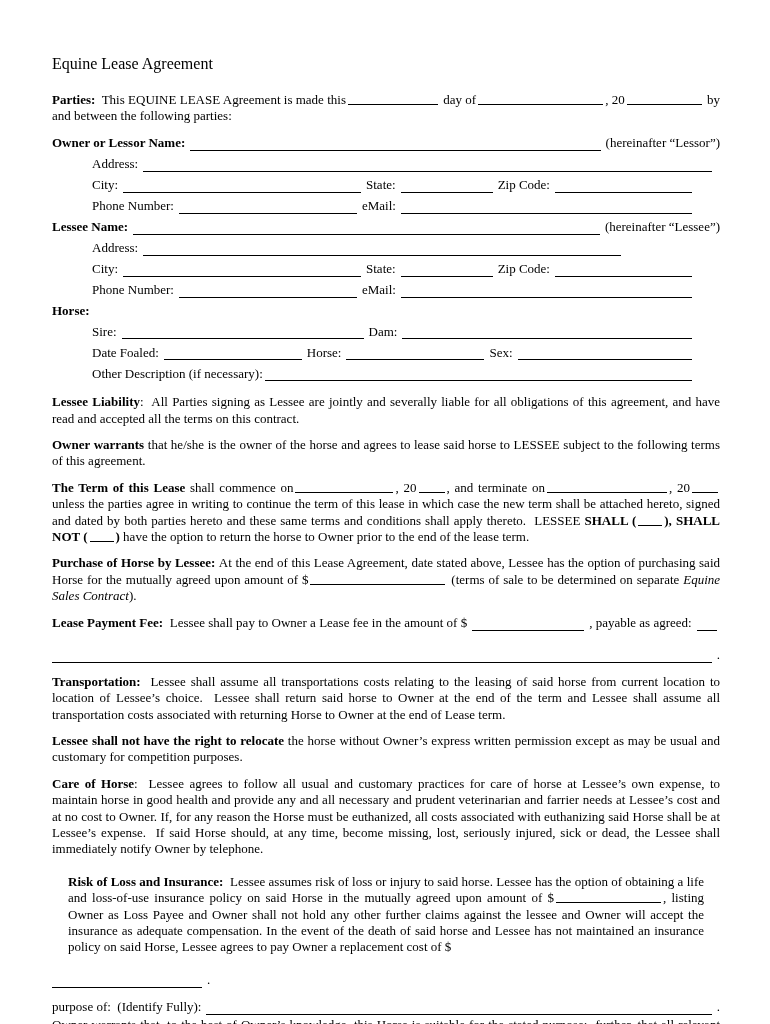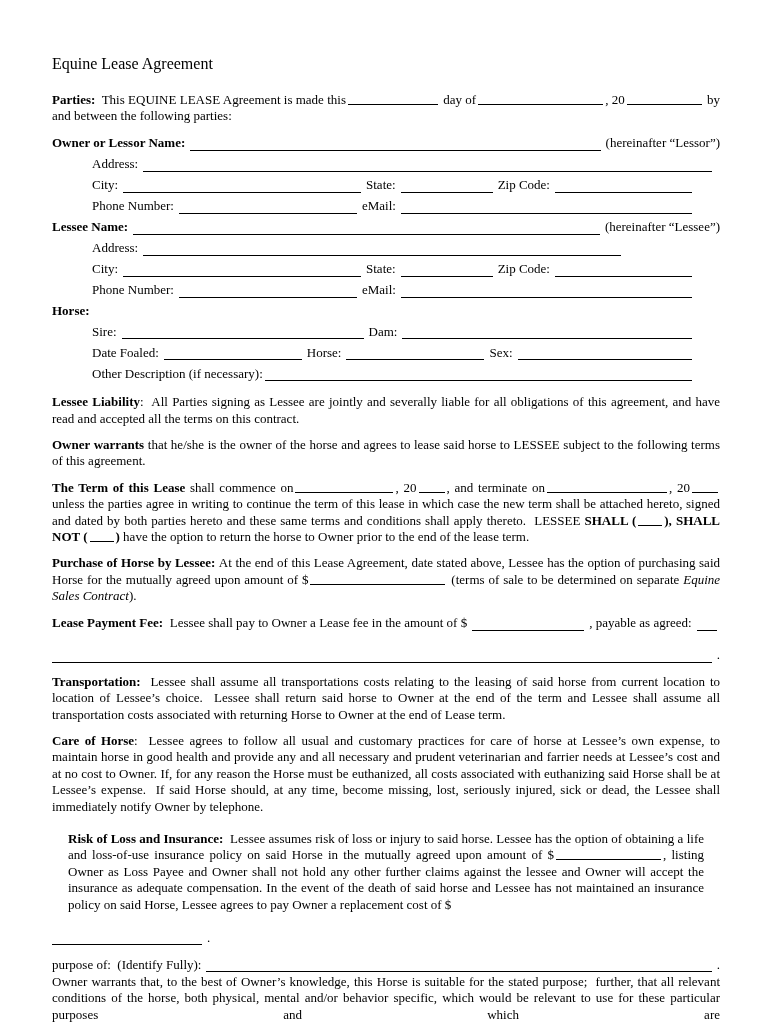--- a/index.html
+++ b/index.html
@@ -131,20 +131,21 @@
     <span class="lbl">, payable as agreed:</span>
     <span class="fill"></span>
   </div>
   <div class="row" style="margin-bottom:10px">
     <span class="fill" style="margin-left:0"></span>
     <span class="lbl"> .</span>
   </div>
 
   <p class="para"><span class="hu">Transportation:</span><span>&nbsp; Lessee shall assume all transportations costs relating to the leasing of said horse from current location to location of Lessee’s choice.&nbsp; Lessee shall return said horse to Owner at the end of the term and Lessee shall assume all transportation costs associated with returning Horse to Owner at the end of Lease term.</span></p>
 
+  <p class="para"><span class="hu">Lessee shall not have the right to relocate</span><span> the horse without Owner’s express written permission except as may be usual and customary for competition purposes.</span></p>
 
   <p class="para"><span class="hu">Care of Horse</span><span>:&nbsp; Lessee agrees to follow all usual and customary practices for care of horse at Lessee’s own expense, to maintain horse in good health and provide any and all necessary and prudent veterinarian and farrier needs at Lessee’s cost and at no cost to Owner. If, for any reason the Horse must be euthanized, all costs associated with euthanizing said Horse shall be at Lessee’s expense.&nbsp; If said Horse should, at any time, become missing, lost, seriously injured, sick or dead, the Lessee shall immediately notify Owner by telephone.</span></p>
 
   <p class="para tight"><span class="hu">Risk of Loss and Insurance:</span><span>&nbsp; Lessee assumes risk of loss or injury to said horse. Lessee has the option of obtaining a life and loss-of-use insurance policy on said Horse in the mutually agreed upon amount of $</span><span class="blank" style="width:105px"></span><span>, listing Owner as Loss Payee and Owner shall not hold any other further claims against the lessee and Owner will accept the insurance as adequate compensation. In the event of the death of said horse and Lessee has not maintained an insurance policy on said Horse, Lessee agrees to pay Owner a replacement cost of $</span></p>
   <div class="row" style="margin:3px 0 10px 0">
     <span class="fill fixed" style="width:150px;margin-left:0"></span>
     <span class="lbl">.</span>
   </div>
 
   <div class="row" style="margin-bottom:1px">

